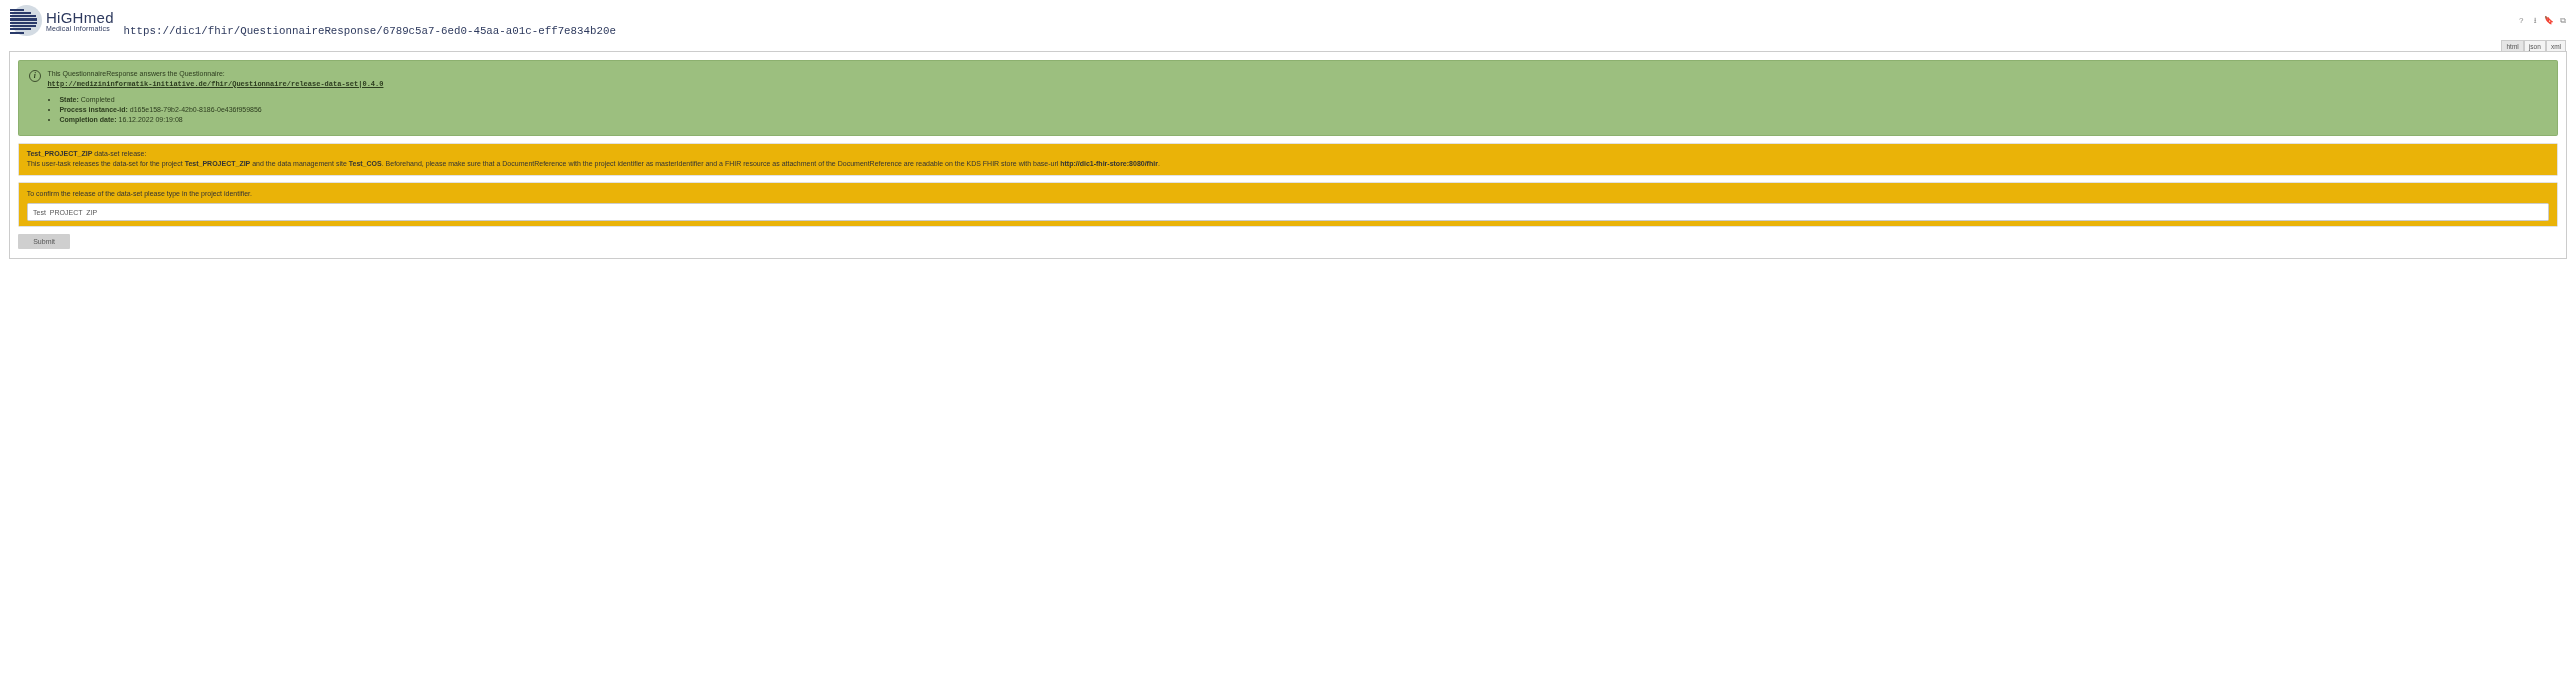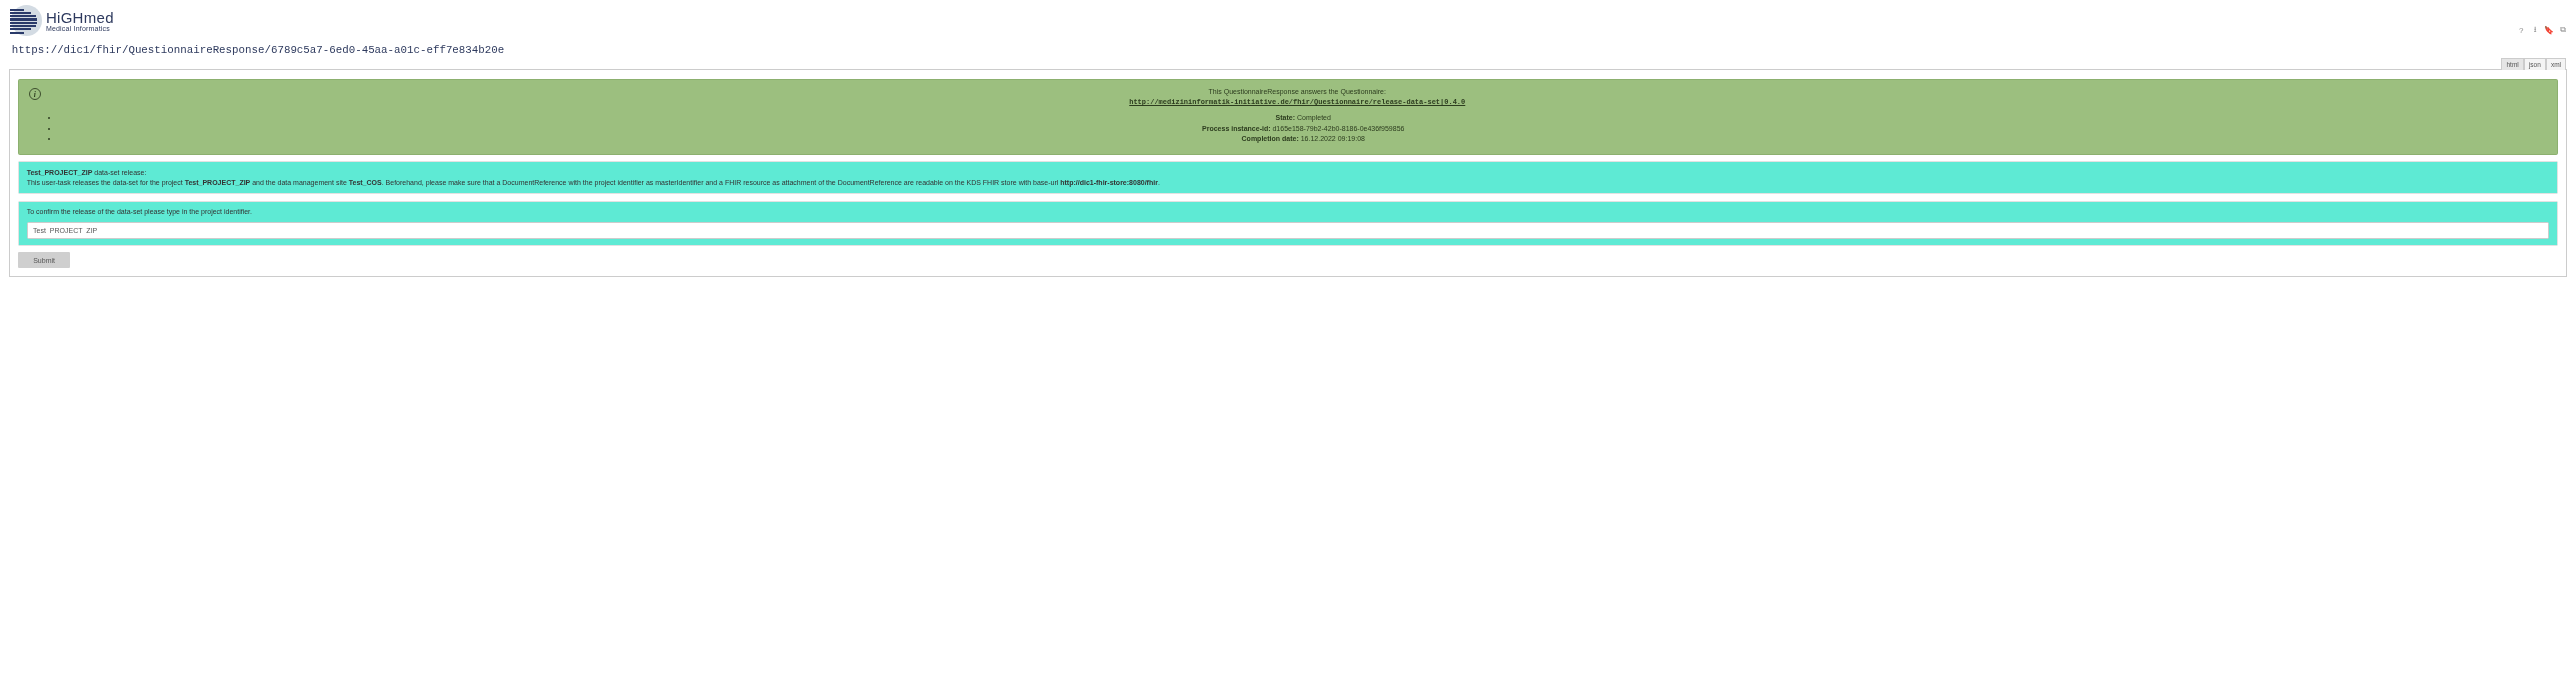--- a/index.html
+++ b/index.html
@@ -11,23 +11,22 @@
     padding: 4.3px 8.6px;
   }
   .header-row {
     display: flex;
     align-items: center;
     justify-content: space-between;
     margin-bottom: 2.2px;
   }
   .header-left {
     display: flex;
-    align-items: flex-start;
+    align-items: flex-end;
     gap: 6.5px;
-    flex-direction: column;
   }
   .logo-box {
     display: flex;
     align-items: center;
     gap: 4.3px;
   }
   .logo-mark {
     width: 33px;
     height: 33px;
     position: relative;
@@ -141,36 +140,36 @@
     display: flex;
     align-items: center;
     justify-content: center;
     font-family: Georgia, serif;
     font-style: italic;
     font-weight: bold;
     font-size: 7.5px;
     margin-top: 1.1px;
     flex-shrink: 0;
   }
-  .info-body { flex: 1; font-size: 7px; line-height: 1.4; text-align: center; }
+  .info-body { flex: 1; font-size: 7px; line-height: 1.4; }
   .info-body a {
     font-family: "Courier New", monospace;
     color: #2d3d1f;
     text-decoration: underline;
     font-weight: bold;
   }
   .info-list {
     list-style: disc;
     margin-left: 12px;
     margin-top: 5.4px;
   }
   .info-list li { margin-bottom: 0.5px; }
   .info-list b { font-weight: bold; }
   .desc-block, .confirm-block {
-    background: #5eead4;
+    background: #eab308;
     border: 0.5px solid #e2e2e2;
     border-radius: 1.6px;
     padding: 5.4px 7.5px;
     font-size: 7px;
     line-height: 1.45;
     margin-bottom: 6.5px;
   }
   .desc-block b { font-weight: bold; }
   .confirm-label { margin-bottom: 4.3px; display: block; }
   .confirm-input {

